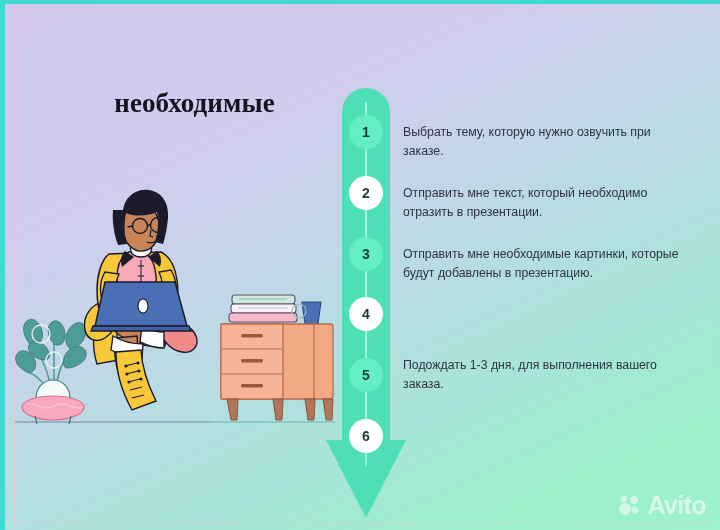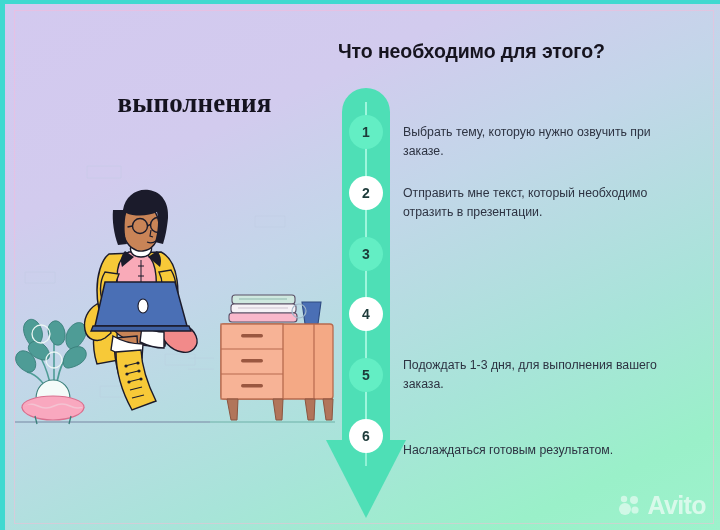--- a/index.html
+++ b/index.html
@@ -245,43 +245,42 @@
 
         <path d="M100 128 l70 0 l12 44 l-92 0z" fill="#4a6fb5" stroke="#1b1b2b" stroke-width="1.5"></path>
         <ellipse cx="138" cy="152" rx="5" ry="7" fill="#ffffff" stroke="#1b1b2b" stroke-width="1.1"></ellipse>
         <path d="M88 172 l96 0 l2 5 l-100 0z" fill="#3f61a3" stroke="#1b1b2b" stroke-width="1.3"></path>
       </g>
     </svg>
   </div>
 
   <div id="left-title">
     <br>
-    <span>выполнения</span>
-  </div>
-
-  <div id="main-heading">Что необходимо для этого?</div>
+    <span>необходимые</span>
+  </div>
+
 
   <div id="timeline">
     <div id="arrow-shaft"></div>
     <div id="arrow-shaft-line"></div>
     <div id="arrow-head"></div>
     <div id="arrow-head-line"></div>
 
     <div class="step-num odd" style="top:27px">1</div>
     <div class="step-num even" style="top:88px">2</div>
     <div class="step-num odd" style="top:149px">3</div>
     <div class="step-num even" style="top:209px">4</div>
     <div class="step-num odd" style="top:270px">5</div>
     <div class="step-num even" style="top:331px">6</div>
   </div>
 
   <div class="step-text" style="top:119px">Выбрать тему, которую нужно озвучить при заказе.</div>
   <div class="step-text" style="top:180px">Отправить мне текст, который необходимо отразить в презентации.</div>
+  <div class="step-text" style="top:241px">Отправить мне необходимые картинки, которые будут добавлены в презентацию.</div>
   <div class="step-text" style="top:352px">Подождать 1-3 дня, для выполнения вашего заказа.</div>
-  <div class="step-text" style="top:437px">Наслаждаться готовым результатом.</div>
 
   <div id="avito">
     <svg width="24" height="24" viewBox="0 0 24 24">
       <circle cx="7" cy="15" r="6" fill="#ffffff" opacity=".85"></circle>
       <circle cx="16" cy="6" r="4" fill="#ffffff" opacity=".85"></circle>
       <circle cx="6" cy="5" r="3.2" fill="#ffffff" opacity=".85"></circle>
       <circle cx="17" cy="16" r="3.6" fill="#ffffff" opacity=".85"></circle>
     </svg>
     <span id="avito-word">Avito</span>
   </div>

